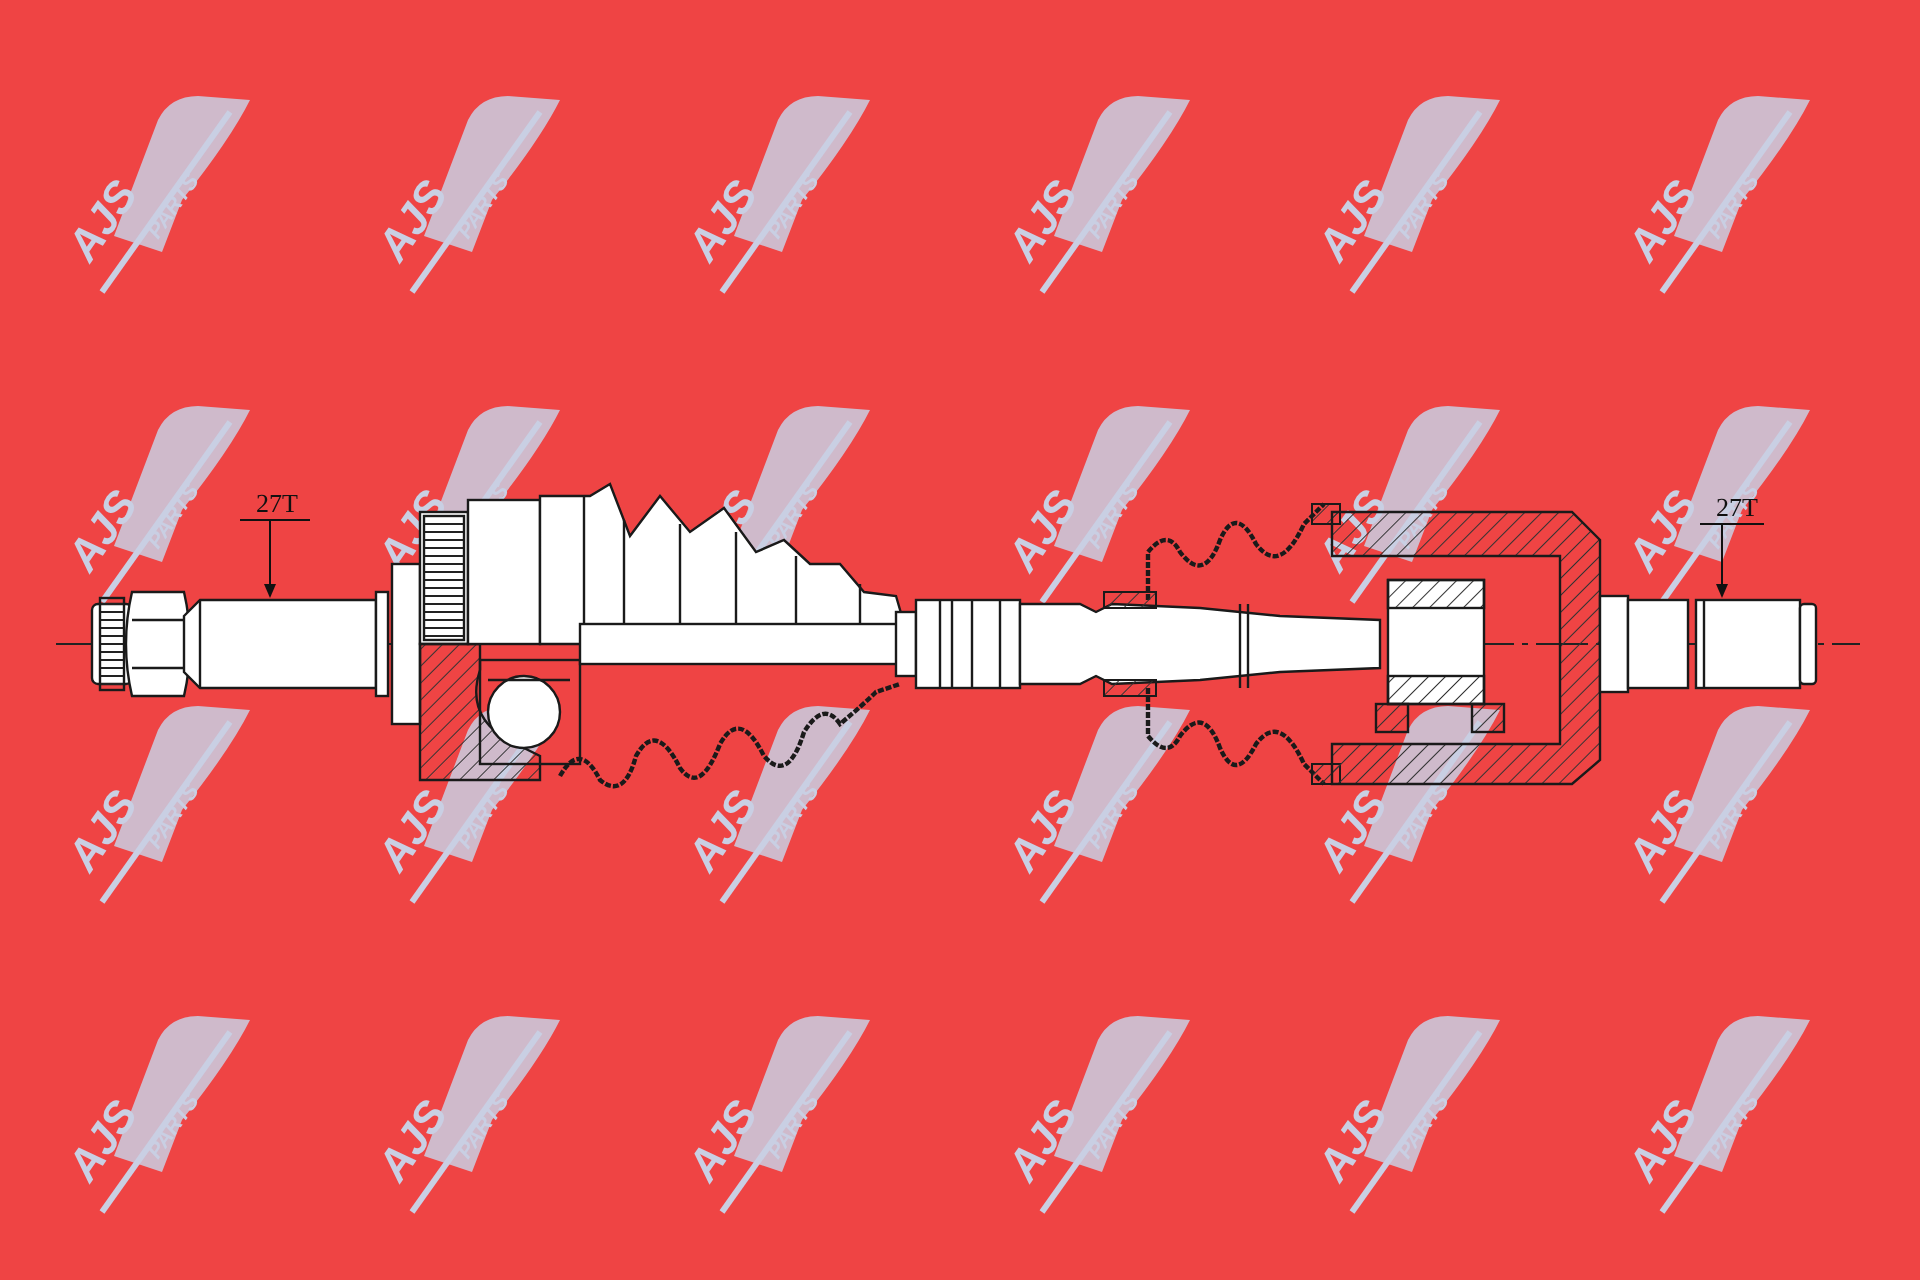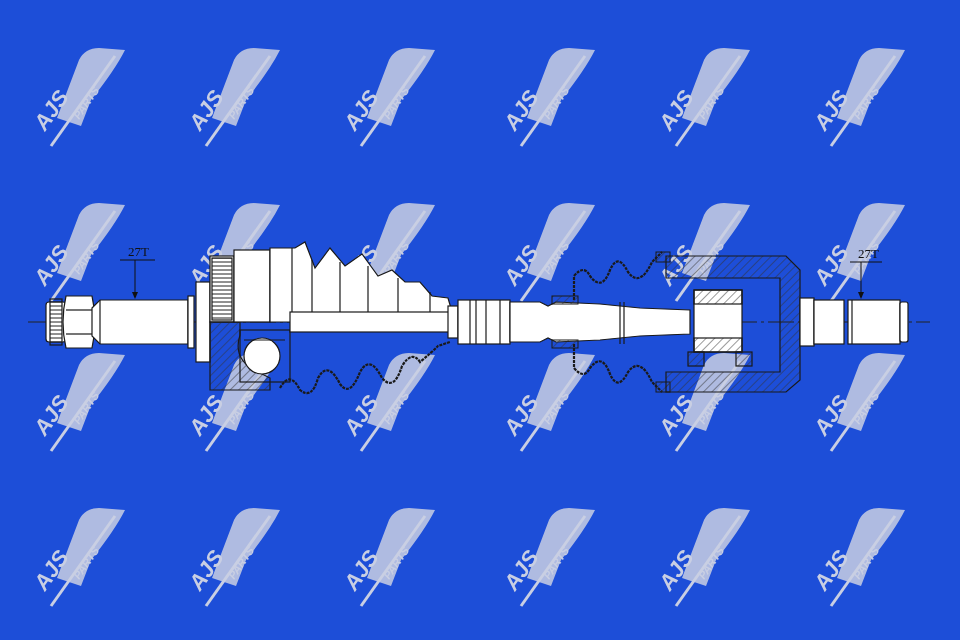--- a/index.html
+++ b/index.html
@@ -1,16 +1,16 @@
 <!DOCTYPE html>
 <html><head>
 <meta charset="utf-8">
 <style>
   html,body{margin:0;padding:0;background:#fff;}
-  #stage{position:relative;width:960px;height:640px;overflow:hidden;background:#1d4ed8;}
+  #stage{position:relative;width:960px;height:640px;overflow:hidden;background:#ef4444;}
   svg{position:absolute;left:0;top:0;}
   .wm-text{font-family:"Liberation Sans",sans-serif;font-weight:bold;font-style:italic;}
   .label{font-family:"Liberation Serif",serif;font-size:13px;fill:#111;}
 </style>
 </head>
 <body>
 
 <div id="stage">
 <svg width="960" height="640" viewBox="0 0 960 640">
   <defs>

